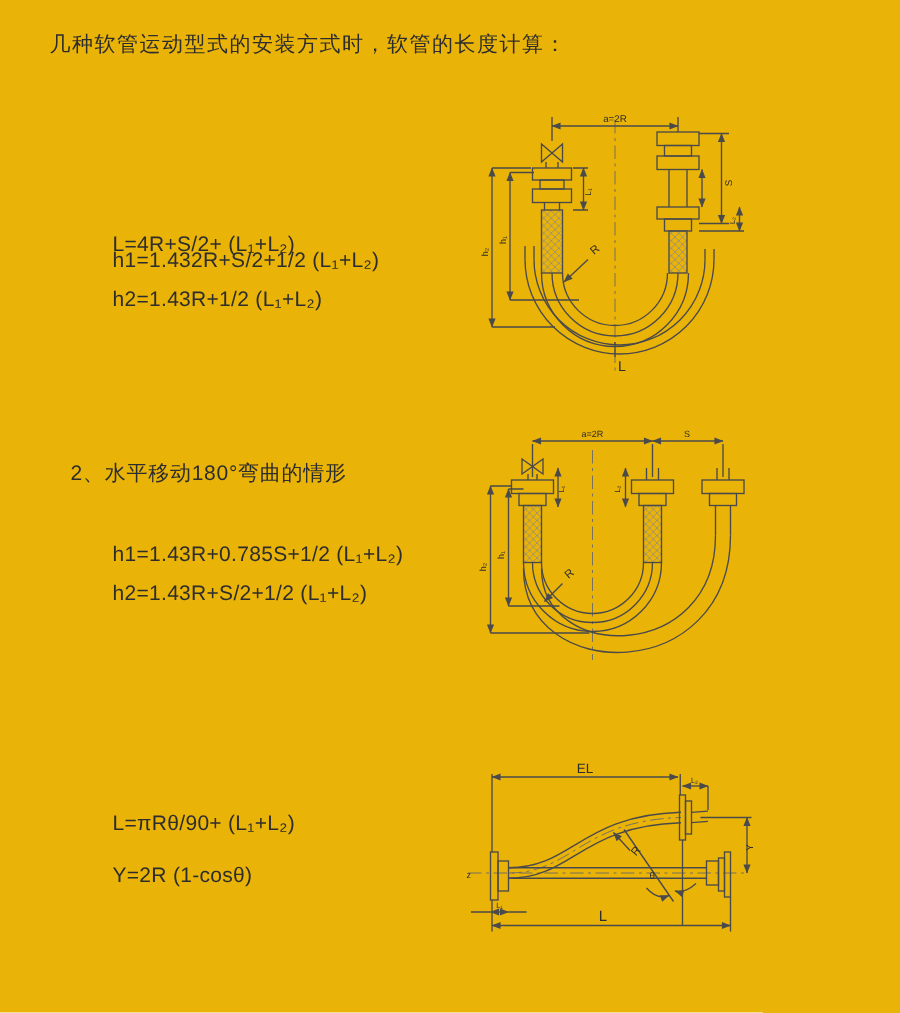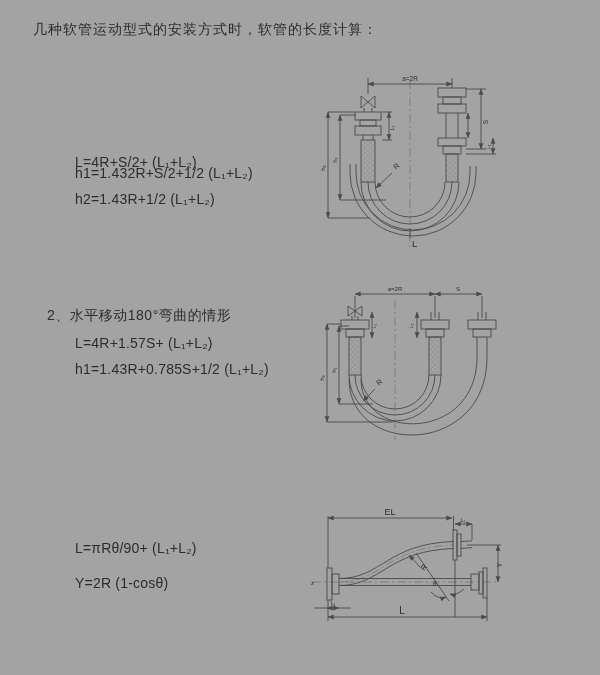--- a/index.html
+++ b/index.html
@@ -1,16 +1,16 @@
 <!DOCTYPE html>
 <html><head>
 <meta charset="utf-8">
 <style>
   html,body{margin:0;padding:0;background:#fff;}
-  .canvas{position:relative;width:600px;height:675px;background:#a3a3a3;overflow:hidden;
+  .canvas{position:relative;width:600px;height:675px;background:#eab308;overflow:hidden;
           font-family:"Liberation Sans","DejaVu Sans",sans-serif;color:#2d2d2d;}
   .t{position:absolute;white-space:pre;font-size:14px;line-height:17px;}
   .title{letter-spacing:1px;}
   .heading{letter-spacing:0.5px;}
   .formula{letter-spacing:0.2px;}
   svg{position:absolute;}
   svg text{fill:#2d2d2d;font-family:"Liberation Sans","DejaVu Sans",sans-serif;}
   .ink{stroke:#4a4a4a;stroke-width:0.9;fill:none;}
   .cl{stroke:#6a6a6a;stroke-width:0.6;fill:none;stroke-dasharray:9 3 2 3;}
 </style>
@@ -19,22 +19,22 @@
 
 <div class="canvas">
 
   <div class="t title" style="left:33px;top:21px">几种软管运动型式的安装方式时，软管的长度计算：</div>
 
   <div class="t formula" style="left:75px;top:154px">L=4R+S/2+ (L₁+L₂)</div>
   <div class="t formula" style="left:75px;top:165px">h1=1.432R+S/2+1/2 (L₁+L₂)</div>
   <div class="t formula" style="left:75px;top:191px">h2=1.43R+1/2 (L₁+L₂)</div>
 
   <div class="t heading" style="left:47px;top:307px">2、水平移动180°弯曲的情形</div>
-  <div class="t formula" style="left:75px;top:335px">L=4R+1.57S+ (L₁+L₂)</div>
   <div class="t formula" style="left:75px;top:361px">h1=1.43R+0.785S+1/2 (L₁+L₂)</div>
+  <div class="t formula" style="left:75px;top:387px">h2=1.43R+S/2+1/2 (L₁+L₂)</div>
 
   <div class="t formula" style="left:75px;top:540px">L=πRθ/90+ (L₁+L₂)</div>
   <div class="t formula" style="left:75px;top:575px">Y=2R (1-cosθ)</div>
 
   <svg width="270" height="195" style="left:300px;top:58px" viewBox="0 0 270 195">
     <defs>
       <marker id="m1" viewBox="0 0 10 10" refX="9.5" refY="5" markerWidth="7" markerHeight="6" markerUnits="userSpaceOnUse" orient="auto-start-reverse">
         <path d="M0,1 L10,5 L0,9 z" fill="#4a4a4a"></path>
       </marker>
       <pattern id="b1" patternUnits="userSpaceOnUse" width="5" height="5">

